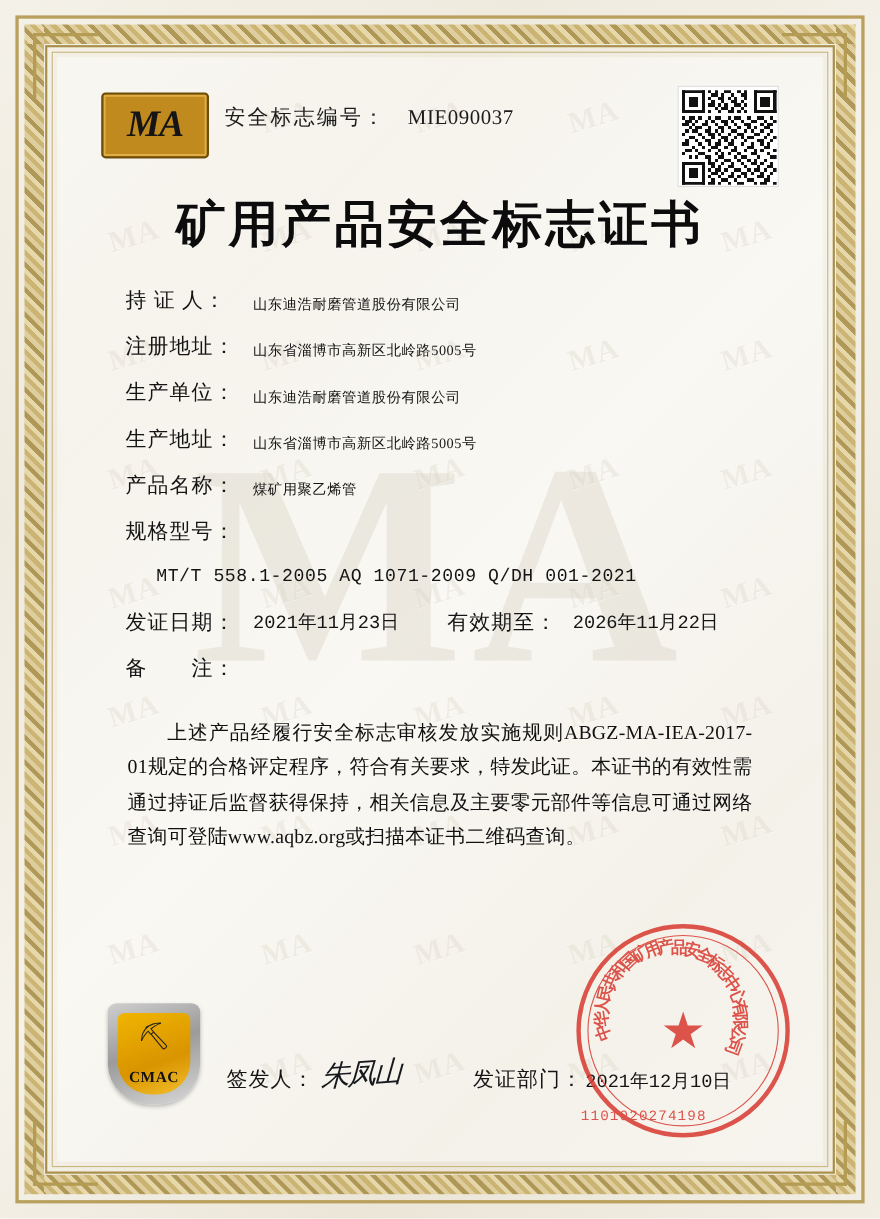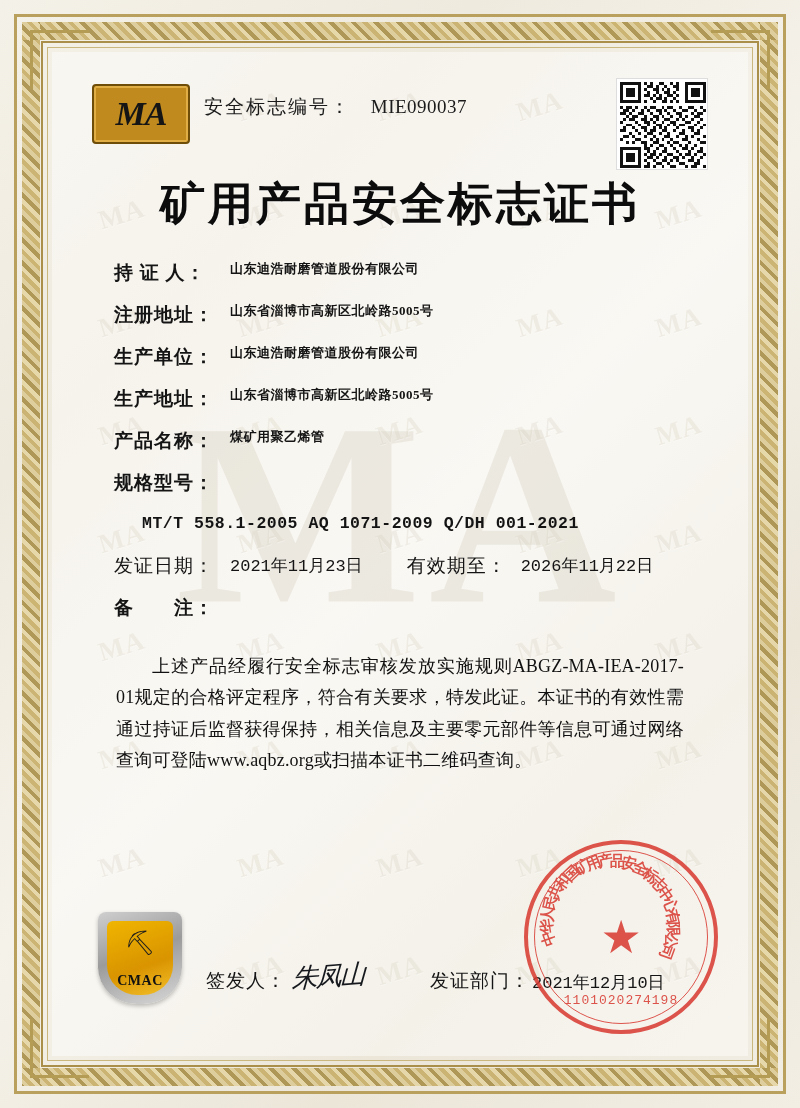--- a/index.html
+++ b/index.html
@@ -193,25 +193,24 @@
   }
 
   
   .fields {
     margin-top: 26px;
     padding-left: 22px;
     padding-right: 10px;
   }
   .field {
     display: flex;
-    align-items: flex-start;
+    align-items: flex-end;
     margin-bottom: 16px;
     font-family: "Liberation Serif", serif;
     color: #141414;
-    font-weight: bold;
   }
   .field .f-label {
     flex: none;
     width: 116px;
     font-size: 19px;
     letter-spacing: 1px;
     white-space: nowrap;
   }
   .field .f-label.wide {
     width: 210px;
@@ -379,22 +378,21 @@
     position: absolute;
     left: 50%; top: 50%;
     transform: translate(-50%,-50%);
     font-size: 46px;
     line-height: 1;
     color: #d8382f;
   }
   .stamp .stamp-num {
     position: absolute;
     left: 0; right: 0;
-    bottom: 22px;
-    text-align: center;
+    bottom: 8px;
     font-family: "Liberation Mono", monospace;
     font-size: 13px;
     letter-spacing: 1px;
     color: #d8382f;
   }
   .stamp .arc-char {
     position: absolute;
     left: 50%;
     top: 50%;
     font-family: "Liberation Serif", serif;

